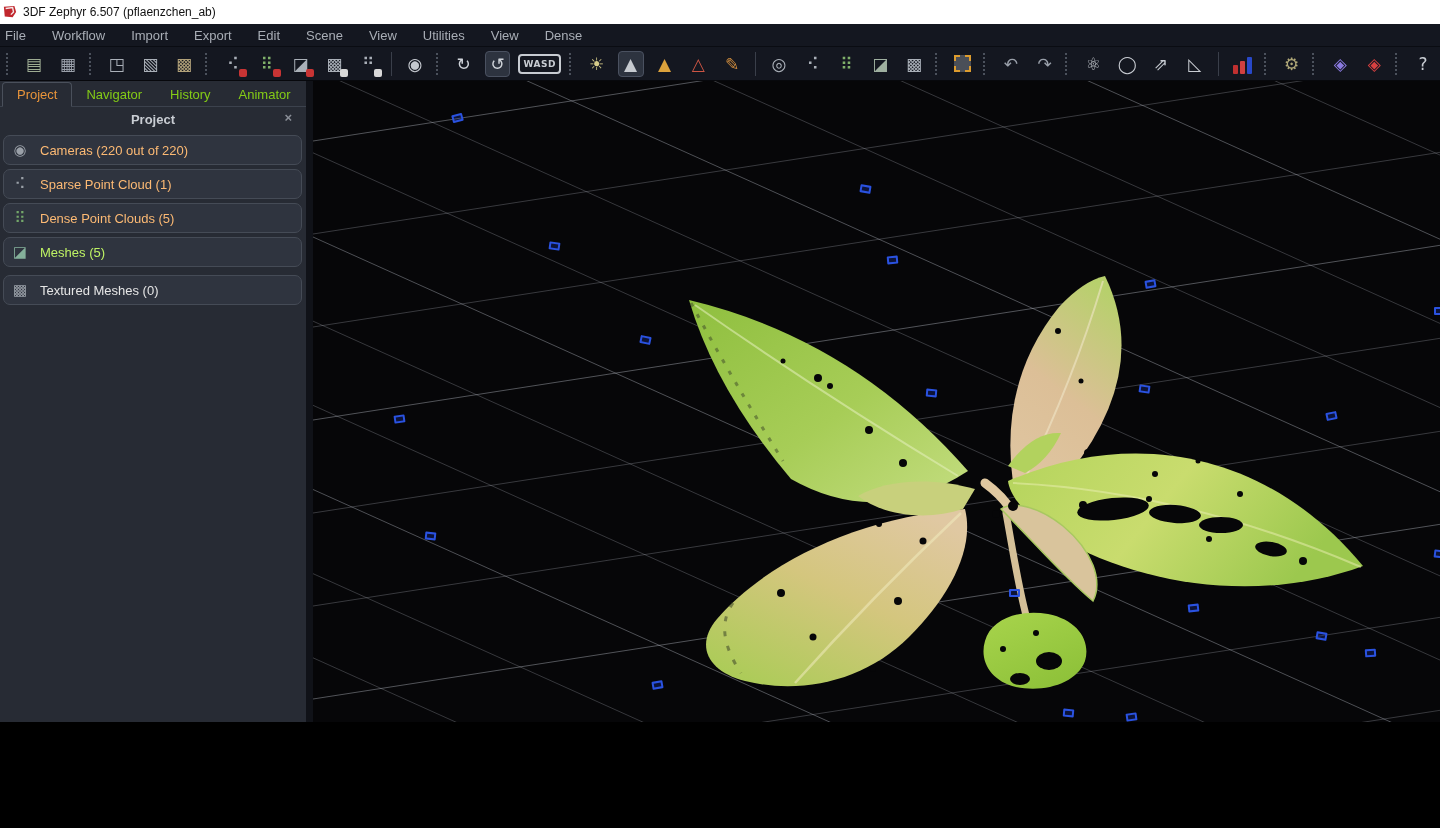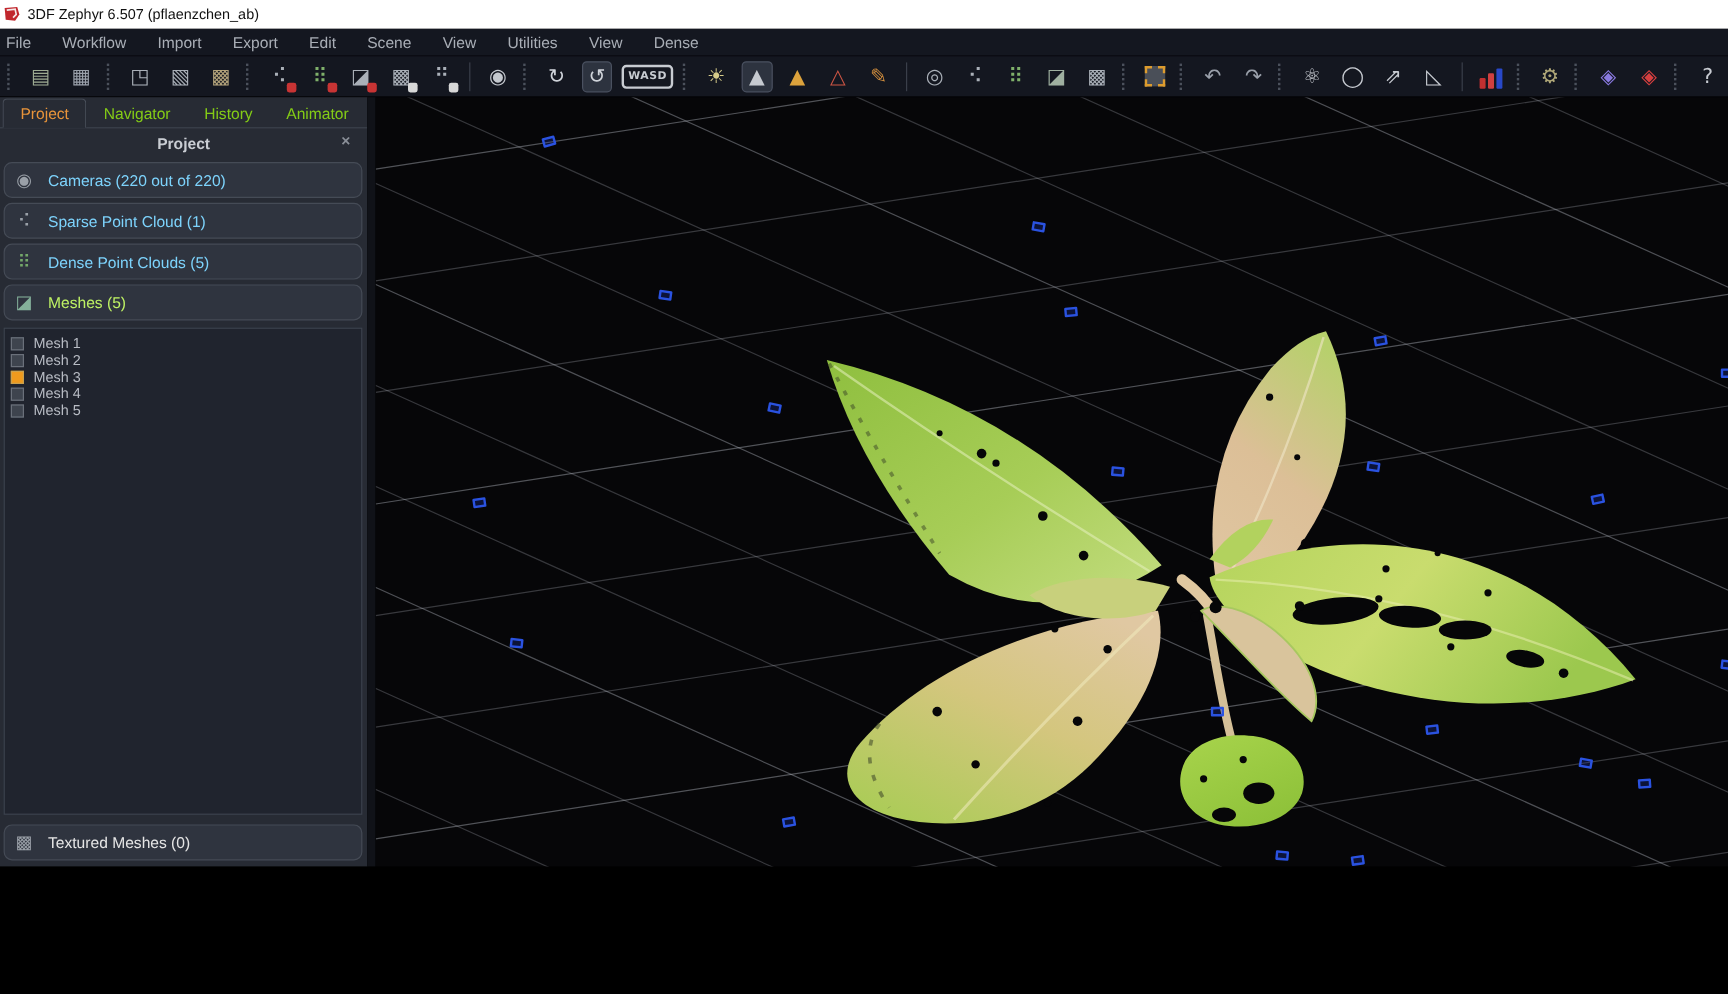--- a/index.html
+++ b/index.html
@@ -51,21 +51,21 @@
     position:relative; }
   .panelheader .ptitle { font-size:13px; font-weight:bold; color:#c9cdd3; }
   .panelheader .pclose { position:absolute; right:14px; top:3px; color:#8a8f98;
     font-size:13px; font-weight:bold; }
 
   .pbtn { height:30px; margin:4px 4px 4px 3px; background:#2f343f;
     border:1px solid #454b56; border-radius:7px; display:flex; align-items:center;
     padding-left:7px; gap:11px; }
   .pbtn .picon { font-family:"DejaVu Sans", sans-serif; font-size:15px; width:18px;
     text-align:center; }
-  .pbtn .plabel { font-size:13px; color:#7dd3fc; }
+  .pbtn .plabel { font-size:13px; color:#fdba74; }
   .pbtn.active .plabel { color:#bef264; }
 
   .meshlist { flex:1 1 auto; margin:2px 4px 4px 3px; background:#20242e;
     border:1px solid #3d434e; padding:5px 0 0 5px; }
   .meshrow { display:flex; align-items:center; gap:8px; height:14px; margin-bottom:0px; }
   .cb { width:11px; height:11px; background:#3e444e; border:1px solid #6a707a; }
   .cb.checked { background:#ef9a1d; border-color:#caa14e; }
   .meshlabel { font-size:12px; color:#b8bcc4; }
 
   .bottombtn { margin-bottom:5px; }
@@ -181,42 +181,20 @@
           <span class="picon" style="color: rgb(154, 160, 168);">⠪</span>
           <span class="plabel">Sparse Point Cloud (1)</span>
         </div>
         <div class="pbtn">
           <span class="picon" style="color: rgb(116, 168, 106);">⠿</span>
           <span class="plabel">Dense Point Clouds (5)</span>
         </div>
         <div class="pbtn active">
           <span class="picon" style="color: rgb(132, 176, 154);">◪</span>
           <span class="plabel">Meshes (5)</span>
-        </div>
-      </div>
-    <div class="meshlist" id="meshlist">
-        <div class="meshrow">
-          <div class="cb"></div>
-          <span class="meshlabel">Mesh 1</span>
-        </div>
-        <div class="meshrow">
-          <div class="cb"></div>
-          <span class="meshlabel">Mesh 2</span>
-        </div>
-        <div class="meshrow">
-          <div class="cb checked"></div>
-          <span class="meshlabel">Mesh 3</span>
-        </div>
-        <div class="meshrow">
-          <div class="cb"></div>
-          <span class="meshlabel">Mesh 4</span>
-        </div>
-        <div class="meshrow">
-          <div class="cb"></div>
-          <span class="meshlabel">Mesh 5</span>
         </div>
       </div>
     <div id="bottombtn">
         <div class="pbtn bottombtn">
           <span class="picon" style="color: rgb(154, 160, 168);">▩</span>
           <span class="plabel">Textured Meshes (0)</span>
         </div>
       </div>
   </div>
   <div class="gutter"></div>

